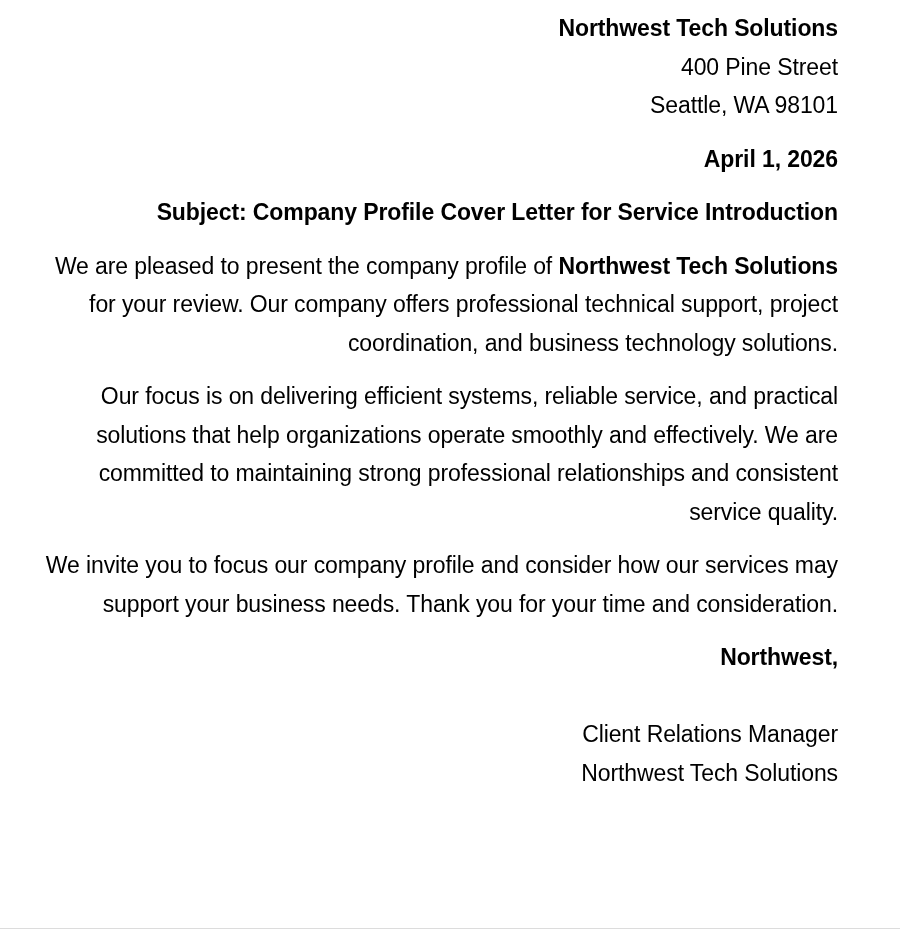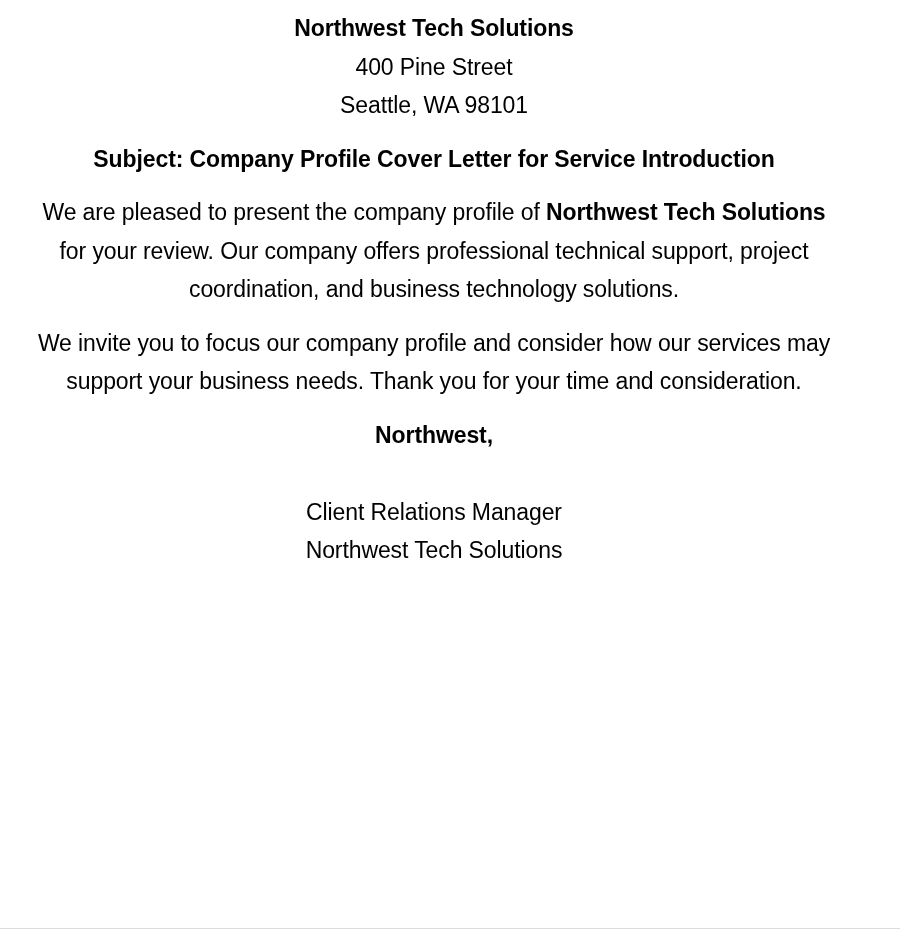--- a/index.html
+++ b/index.html
@@ -11,21 +11,21 @@
     position: relative;
     font-family: "Liberation Sans", sans-serif;
     color: #000000;
     padding: 9px 30px 0 30px;
   }
   .block {
     font-size: 23px;
     line-height: 38.5px;
     max-width: 808px;
     margin: 0 0 15px 0;
-    text-align: center;
+    text-align: right;
     letter-spacing: -0.1px;
   }
   .bold { font-weight: bold; }
   .page-edge-line {
     position: absolute;
     left: 0;
     bottom: 0;
     width: 100%;
     height: 1px;
     background: #dcdcdc;
@@ -35,27 +35,29 @@
 <body>
 
 <div>
 
   <p class="block">
     <span class="bold">Northwest Tech Solutions</span><br>
     <span>400 Pine Street</span><br>
     <span>Seattle, WA 98101</span>
   </p>
 
+  <p class="block bold">April 1, 2026</p>
 
 
   <p class="block bold">Subject: Company Profile Cover Letter for Service Introduction</p>
 
 
   <p class="block"><span>We are pleased to present the company profile of </span><span class="bold">Northwest Tech Solutions</span><span> for your review. Our company offers professional technical support, project coordination, and business technology solutions.</span></p>
 
+  <p class="block">Our focus is on delivering efficient systems, reliable service, and practical solutions that help organizations operate smoothly and effectively. We are committed to maintaining strong professional relationships and consistent service quality.</p>
 
   <p class="block">We invite you to focus our company profile and consider how our services may support your business needs. Thank you for your time and consideration.</p>
 
   <p class="block">
     <span class="bold">Northwest,</span><br>
     <br>
     <span>Client Relations Manager</span><br>
     <span>Northwest Tech Solutions</span>
   </p>
 

